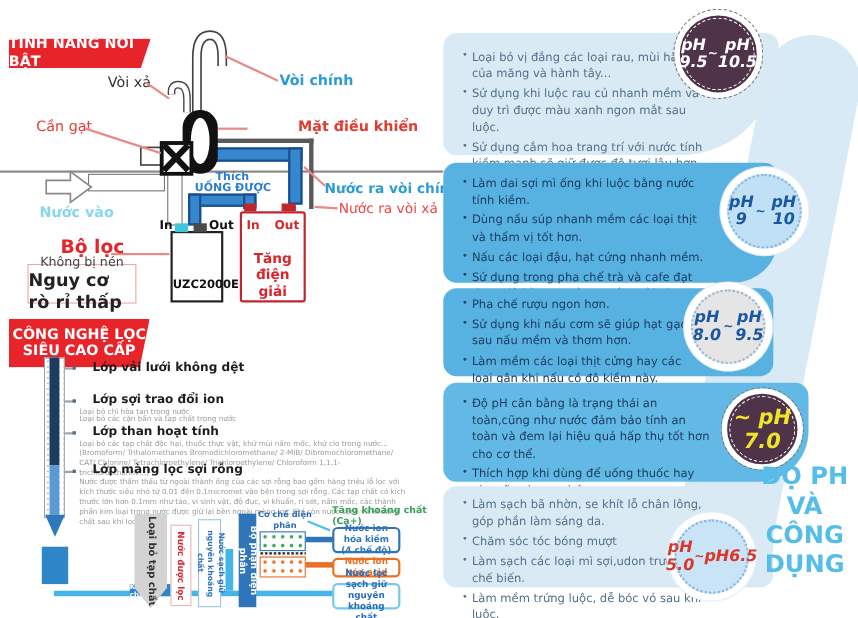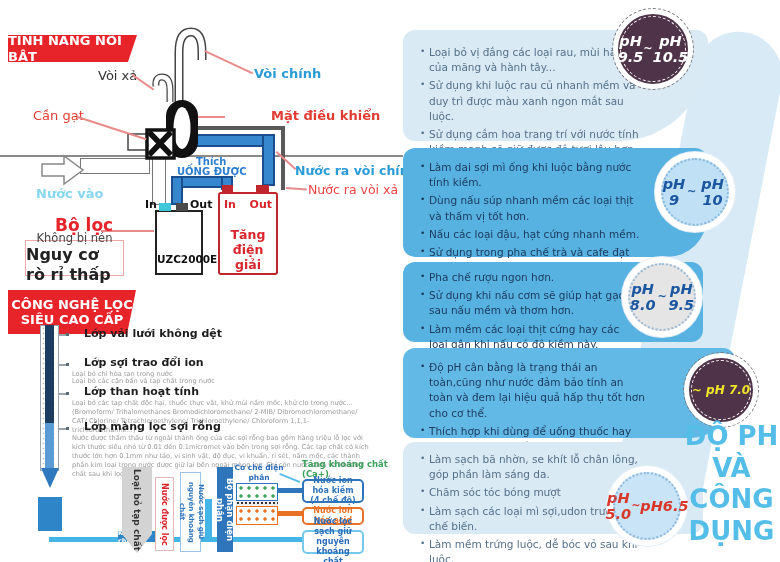--- a/index.html
+++ b/index.html
@@ -48,21 +48,21 @@
              text-align:center;box-sizing:border-box;}
   .ph-circle .sep{line-height:0.45;font-size:11px;}
   .c-dark{background:#4f3449;border:5px solid #fff;outline:1.6px dashed #777;color:#fff;}
   .c-dark::before{content:'';position:absolute;inset:2px;border-radius:50%;border:1.4px dashed #fff;}
   .c-scallop{border:6px solid #fff;box-shadow:0 0 0 1px #e3eef7;}
   .c-scallop::before{content:'';position:absolute;inset:0px;border-radius:50%;border:2px dotted rgba(90,150,200,.55);}
   .fill-lblue{background:#bfe0f5;color:#1a57a0;}
   .fill-peach{background:#e5e5e5;color:#1a57a0;}
   .fill-ice{background:#c9e3f7;color:#d9362a;}
   .big-title{position:absolute;left:683px;top:421px;width:97px;text-align:center;
-             color:#55bee8;font-size:26px;font-weight:bold;line-height:1.22;z-index:2;}
+             color:#55bee8;font-size:22px;font-weight:bold;line-height:1.22;z-index:2;}
 </style>
 </head>
 <body>
 
 <div id="canvas">
 
   <div class="swoosh"></div>
 
   <div class="band band-pale" style="left:403px;top:30px;width:305px;height:111px;border-bottom-right-radius:90px;">
     <ul class="bullets txt-pale" style="position:absolute;left:17px;top:15px;width:228px;">
@@ -109,21 +109,21 @@
   <div class="ph-circle c-scallop fill-lblue" style="left:655px;top:152px;width:80px;height:80px;font-size:14.5px;">
     <span>pH 9</span>
     <span class="sep">~</span>
     <span>pH 10</span>
   </div>
   <div class="ph-circle c-scallop fill-peach" style="left:622px;top:257px;width:80px;height:80px;font-size:14.5px;">
     <span>pH 8.0</span>
     <span class="sep">~</span>
     <span>pH 9.5</span>
   </div>
-  <div class="ph-circle c-dark" style="left:684px;top:353px;width:74px;height:74px;font-size:12px;color:#f0e428;">
+  <div class="ph-circle c-dark" style="left:656px;top:353px;width:74px;height:74px;font-size:19px;color:#f0e428;">
     <span>~ pH 7.0</span>
   </div>
   <div class="ph-circle c-scallop fill-ice" style="left:607px;top:466px;width:80px;height:80px;font-size:14.5px;">
     <span>pH 5.0</span>
     <span class="sep">~</span>
     <span>pH6.5</span>
   </div>
 
   <div class="big-title">
     <div>ĐỘ PH</div>

